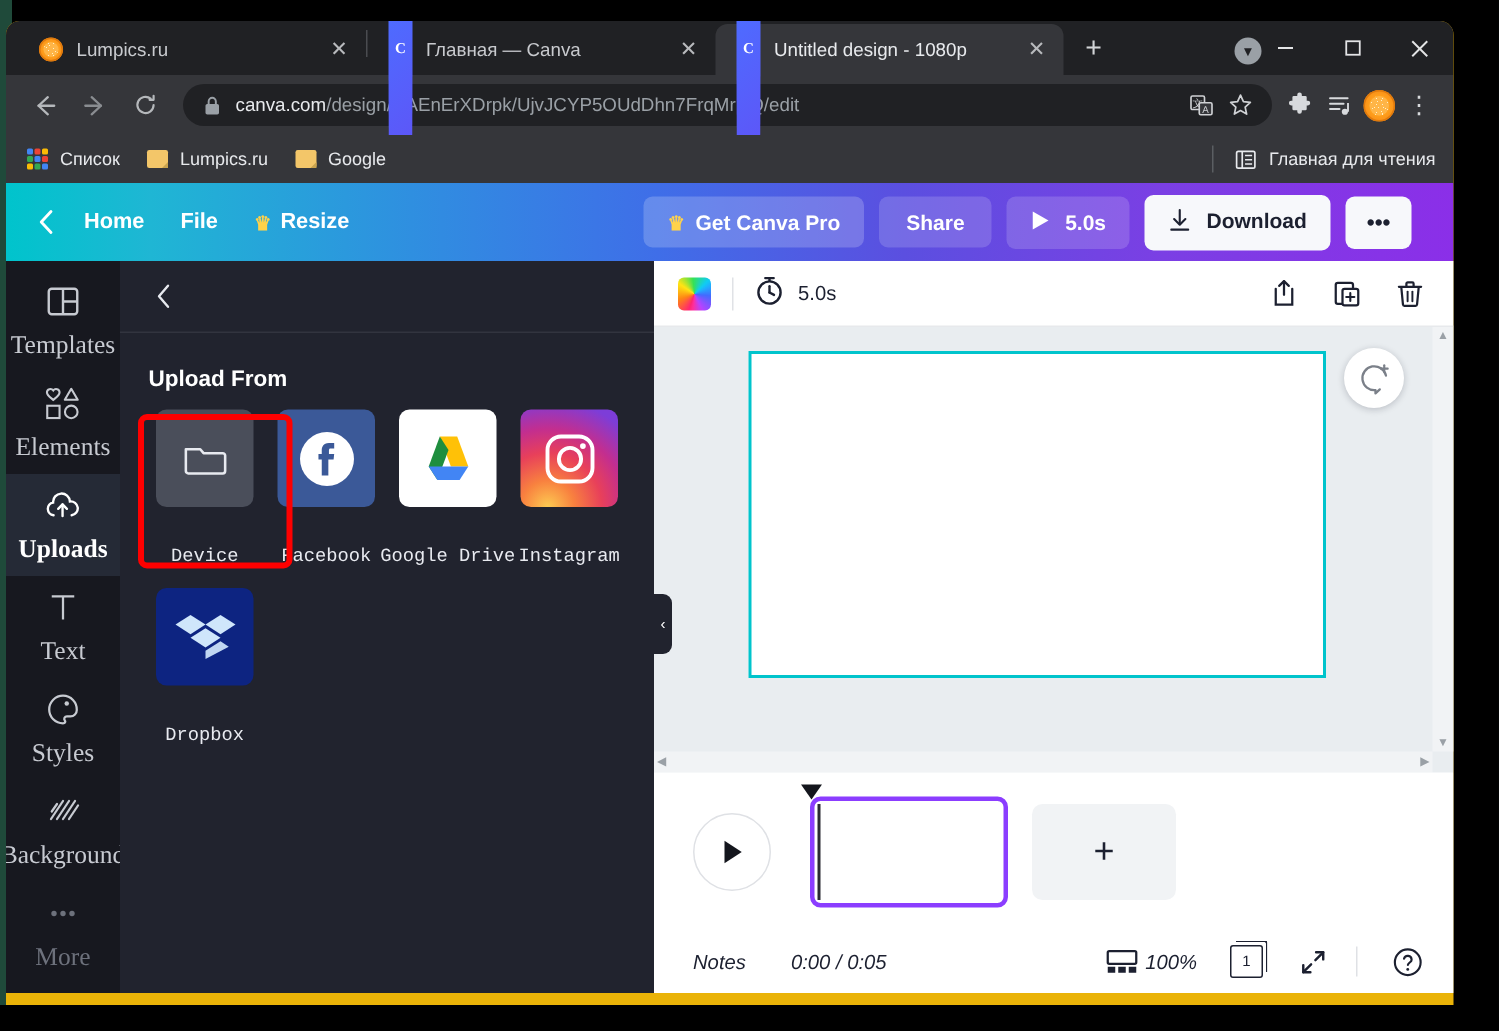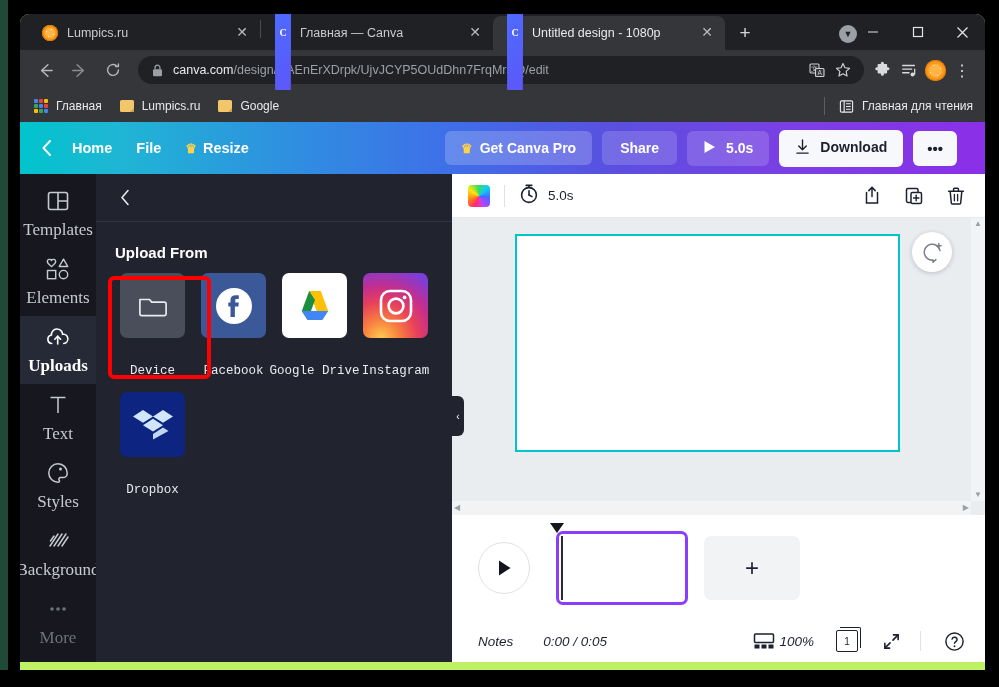--- a/index.html
+++ b/index.html
@@ -16,23 +16,23 @@
   }
   
   .os-strip {
     position: absolute; left: 0; top: 0;
     width: 8px; height: 687px;
     background: #1f4a3a;
   }
   
   .browser {
     position: absolute;
-    left: 20px; top: 14px;
+    left: 4px; top: 14px;
     width: 965px; height: 656px;
-    background: #bef264;
+    background: #eab308;
     border-radius: 9px 9px 0 0;
     overflow: hidden;
   }
   
   .tabstrip {
     position: relative;
     height: 36px;
     background: #202124;
     display: flex;
     align-items: flex-end;
@@ -574,21 +574,21 @@
           <i style="background:#4285f4"></i>
             <i style="background:#ea4335"></i>
             <i style="background:#fbbc05"></i>
           <i style="background:#34a853"></i>
             <i style="background:#4285f4"></i>
             <i style="background:#ea4335"></i>
           <i style="background:#fbbc05"></i>
             <i style="background:#34a853"></i>
             <i style="background:#4285f4"></i>
         </span>
-        <span class="bm-label">Главная</span>
+        <span class="bm-label">Список</span>
       </div>
       <div class="bm">
         <span class="folder-ico"></span>
         <span class="bm-label">Lumpics.ru</span>
       </div>
       <div class="bm">
         <span class="folder-ico"></span>
         <span class="bm-label">Google</span>
       </div>
       <div class="reading-list">

